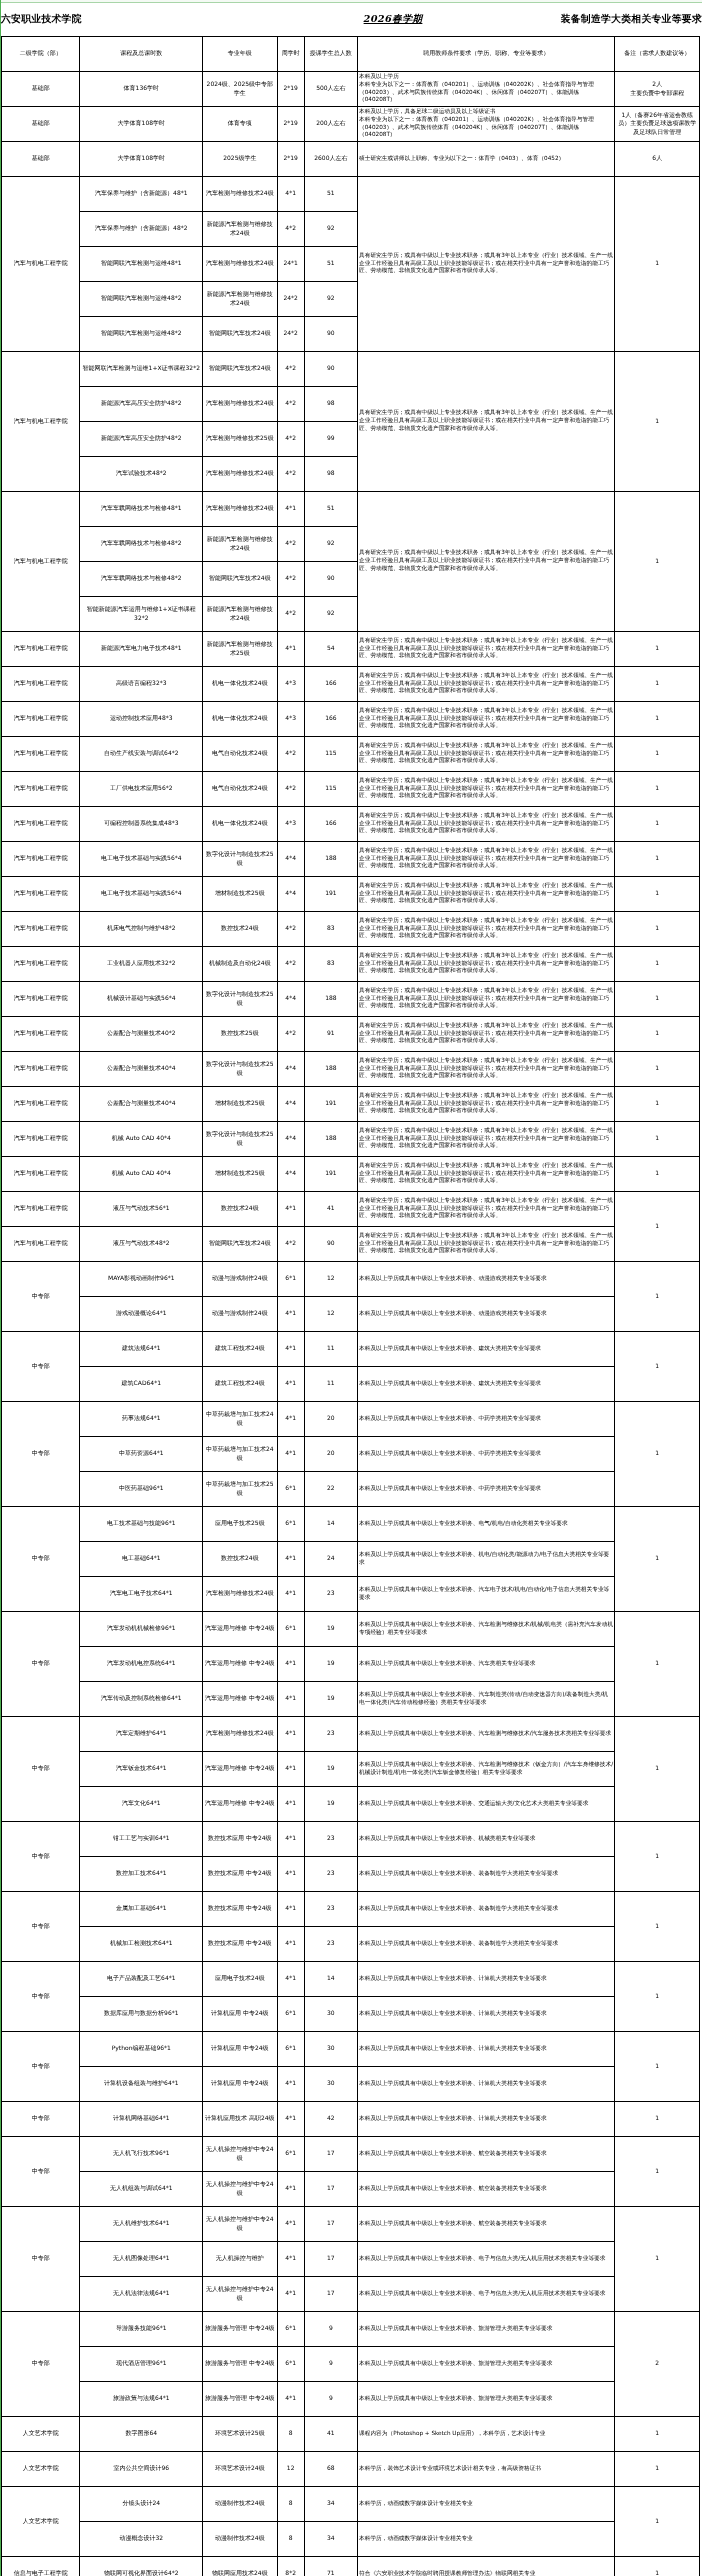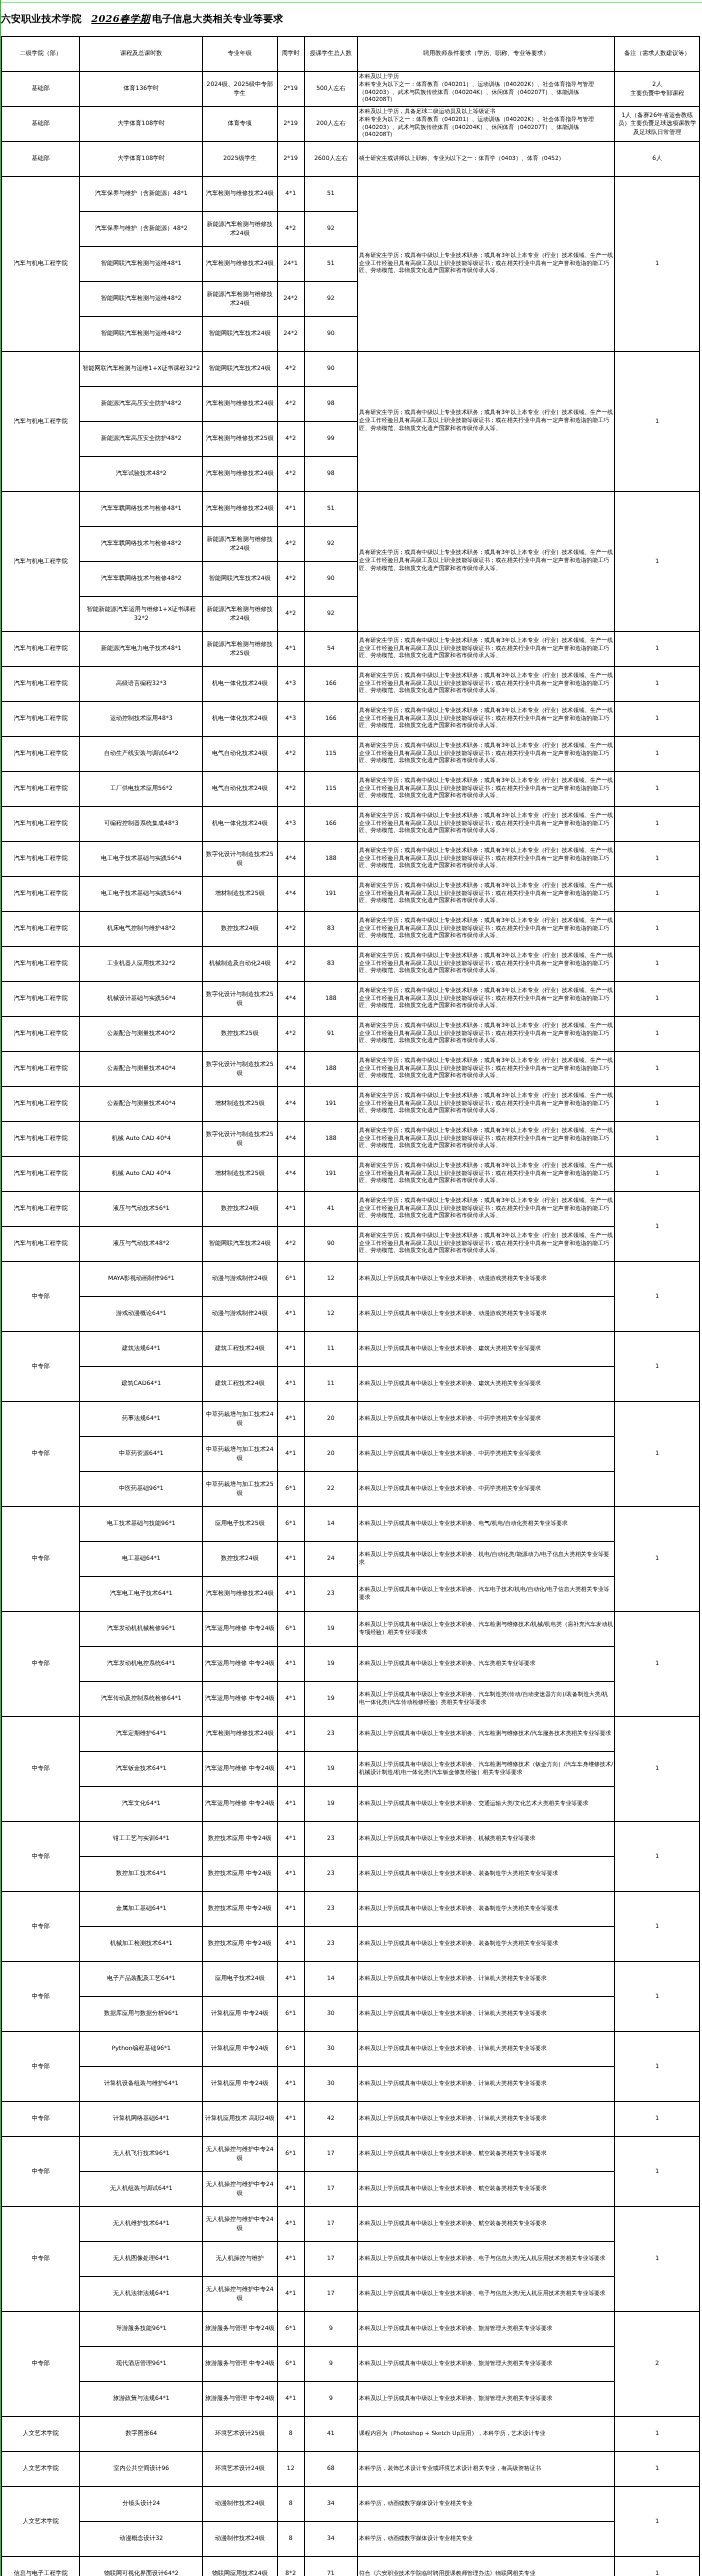--- a/index.html
+++ b/index.html
@@ -1,19 +1,19 @@
 <!DOCTYPE html>
 <html style="font-size:8.2px"><head>
 <meta charset="utf-8">
 <style>
   html, body { margin: 0; padding: 0; background: #ffffff; }
   body { width: 702px; font-family: "DejaVu Sans", "Liberation Sans", sans-serif; color: #000; }
   .sheet { position: relative; width: 702px; border-left: 1px solid #4caf50; box-sizing: border-box; }
   .topgrid { height: 1.5px; border-bottom: 0.5px solid #a8d5a8; background: #f4faf4; }
-  .title { height: 33px; display: flex; align-items: center; justify-content: flex-start;
+  .title { height: 33px; display: flex; align-items: center; justify-content: space-between;
            font-family: "DejaVu Serif", "Liberation Serif", serif; font-weight: bold; font-size: 9.8px; letter-spacing: 0.3px; }
   .title .term { text-decoration: underline; padding: 0 2.1px; font-style: italic; }
   table { border-collapse: collapse; table-layout: fixed; width: 699px; }
   td, th { border: 0.5px solid #000; font-size: 6px; font-weight: normal; text-align: center; vertical-align: middle;
            padding: 0.5px 1px; line-height: 8.2px; overflow: hidden; }
   th { height: 33px; }
   td { height: 33px; }
   td.req { text-align: left; font-size: 5.7px; line-height: 7.7px; padding: 0.5px 1px; }
   tr.thick td { border-top: 1px solid #000; }
   .c1 { width: 78px; } .c2 { width: 122px; } .c3 { width: 74px; } .c4 { width: 27px; }
@@ -21,21 +21,21 @@
 </style>
 </head>
 <body>
 
 <div class="sheet">
   <div class="topgrid"></div>
   <div class="title">
     <span>六安职业技术学院</span>
     <span>&nbsp;&nbsp;</span>
     <span class="term">2026春学期</span>
-    <span>电子信息大类相关专业等要求</span>
+    <span>装备制造学大类相关专业等要求</span>
   </div>
   <table>
     <colgroup>
       <col class="c1">
         <col class="c2">
         <col class="c3">
         <col class="c4">
         <col class="c5">
         <col class="c6">
         <col class="c7">

